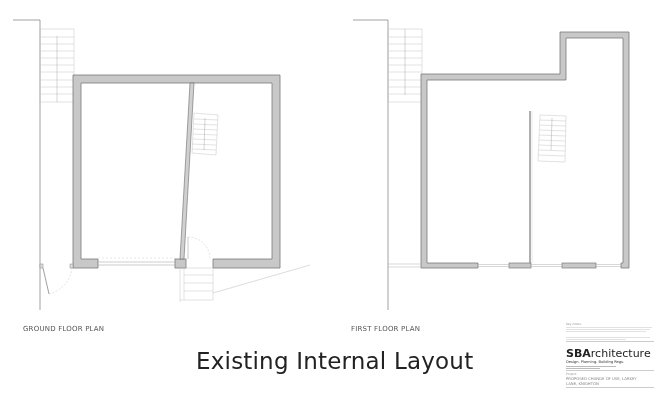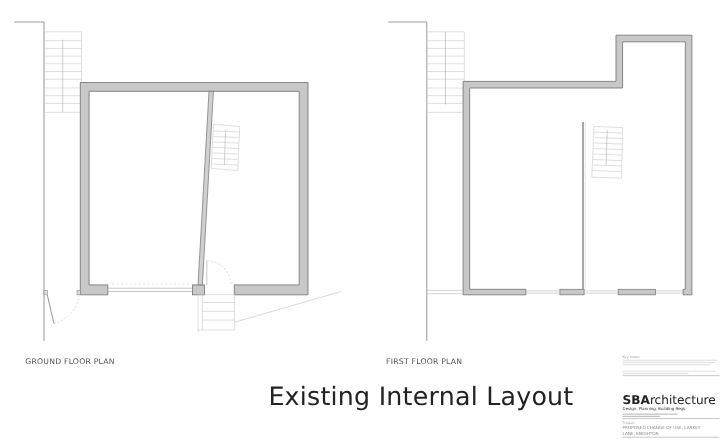--- a/index.html
+++ b/index.html
@@ -1,23 +1,23 @@
 <!DOCTYPE html>
 <html><head>
 <meta charset="utf-8">
 <style>
   html, body { margin:0; padding:0; background:#ffffff; }
   body { width:656px; height:403px; position:relative; overflow:hidden; font-family:"Liberation Sans", sans-serif; }
   #drawing { position:absolute; left:0; top:0; width:656px; height:403px; }
   .plan-label { position:absolute; font-size:7px; color:#555; letter-spacing:0.2px; font-family:"DejaVu Sans", sans-serif; }
-  .sheet-title { position:absolute; left:196px; top:348px; font-size:23px; color:#222; font-family:"DejaVu Sans", sans-serif; letter-spacing:0.2px;margin-left:48px; }
+  .sheet-title { position:absolute; left:196px; top:348px; font-size:23px; color:#222; font-family:"DejaVu Sans", sans-serif; letter-spacing:0.2px; }
   .title-block { position:absolute; left:566px; top:322px; width:88px; height:80px; font-family:"DejaVu Sans", sans-serif; }
   .tb-small { font-size:3px; color:#999; line-height:4px; }
   .tb-line { height:1px; background:#ccc; margin:1px 0; }
-  .tb-logo { font-size:11px; color:#222; line-height:12px; margin-top:16px; }
+  .tb-logo { font-size:11px; color:#222; line-height:12px; margin-top:6px; }
   .tb-logo b { font-weight:bold; }
   .tb-tag { font-size:3.6px; color:#333; line-height:5px; }
   .tb-project { font-size:3.8px; color:#888; line-height:5px; }
 </style>
 </head>
 <body>
 
 <svg id="drawing" viewBox="0 0 656 403" xmlns="http://www.w3.org/2000/svg">
 
   <g>

